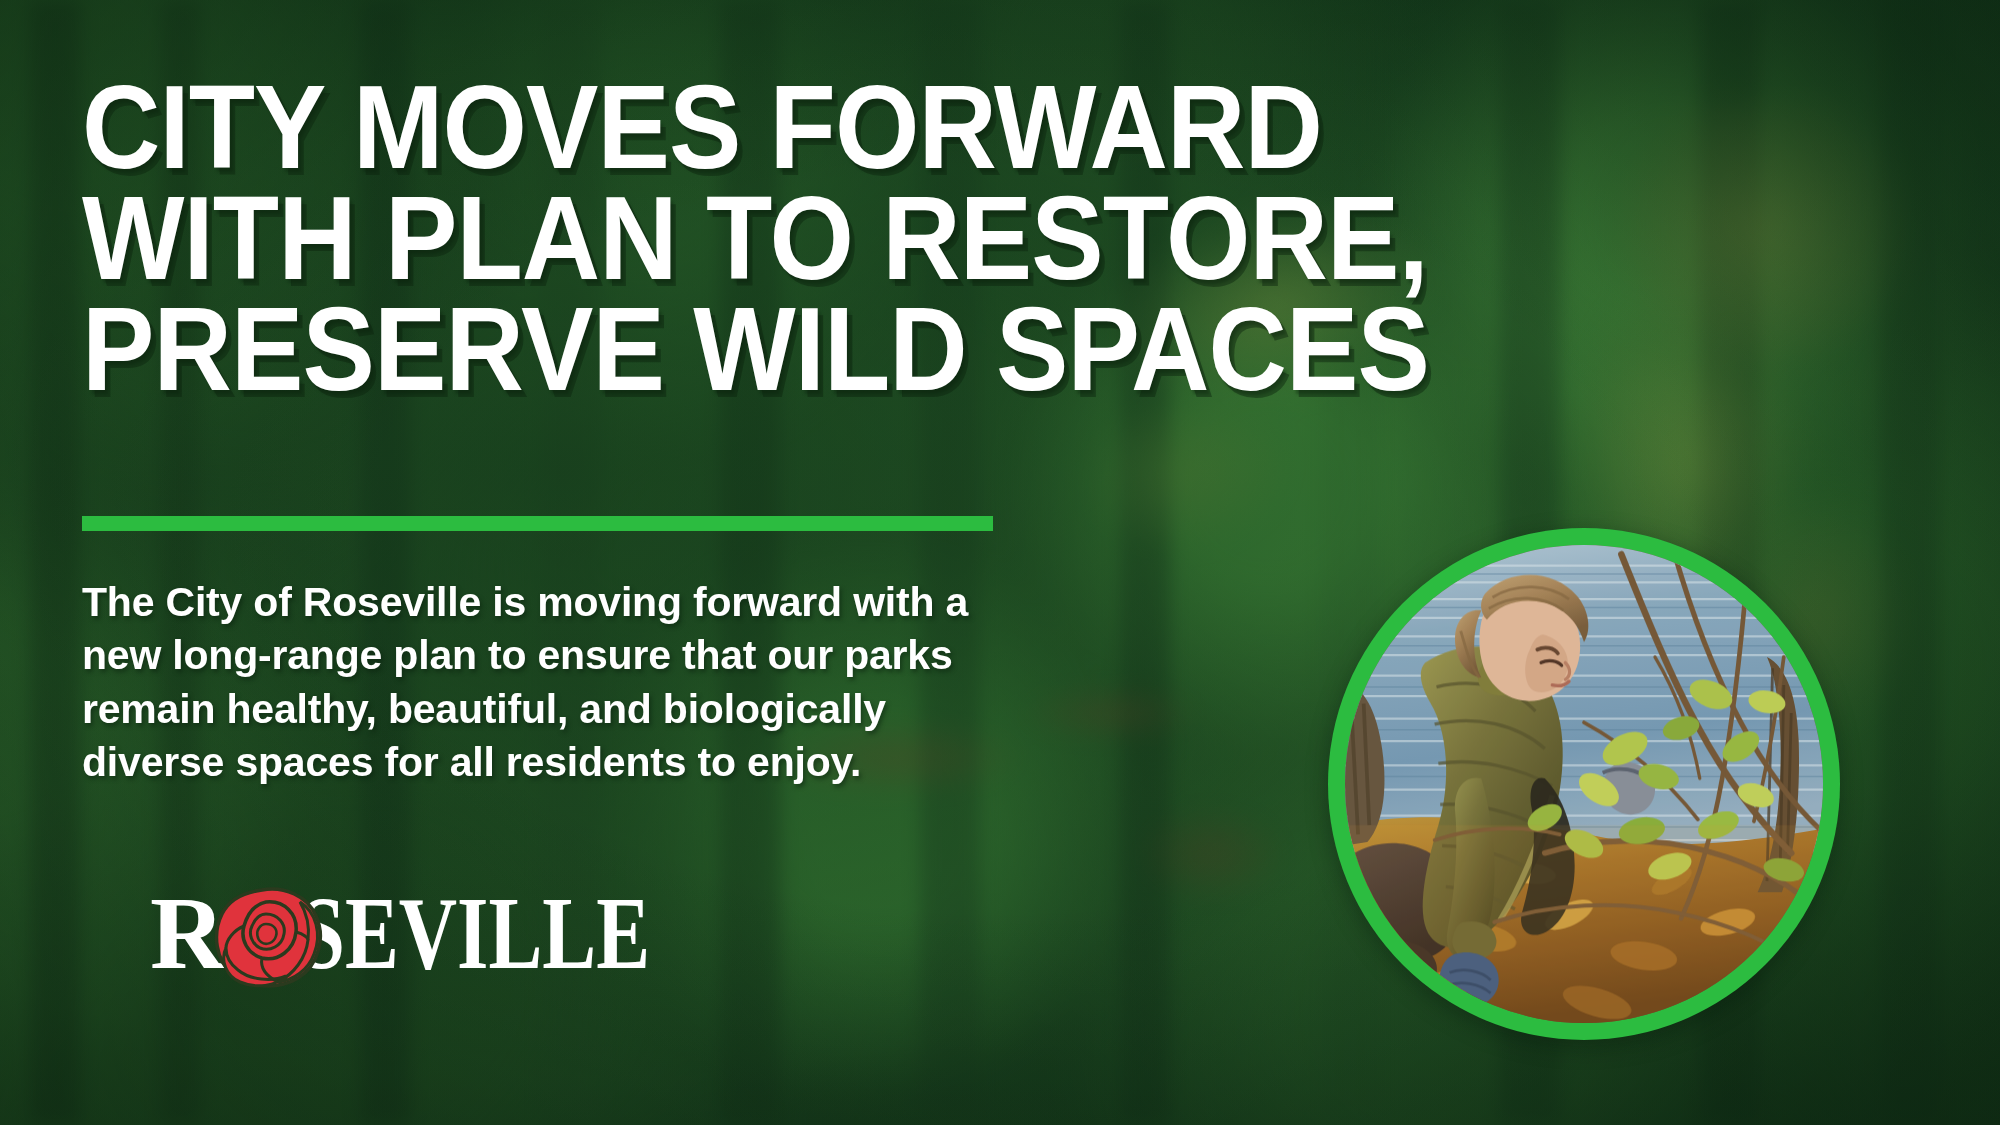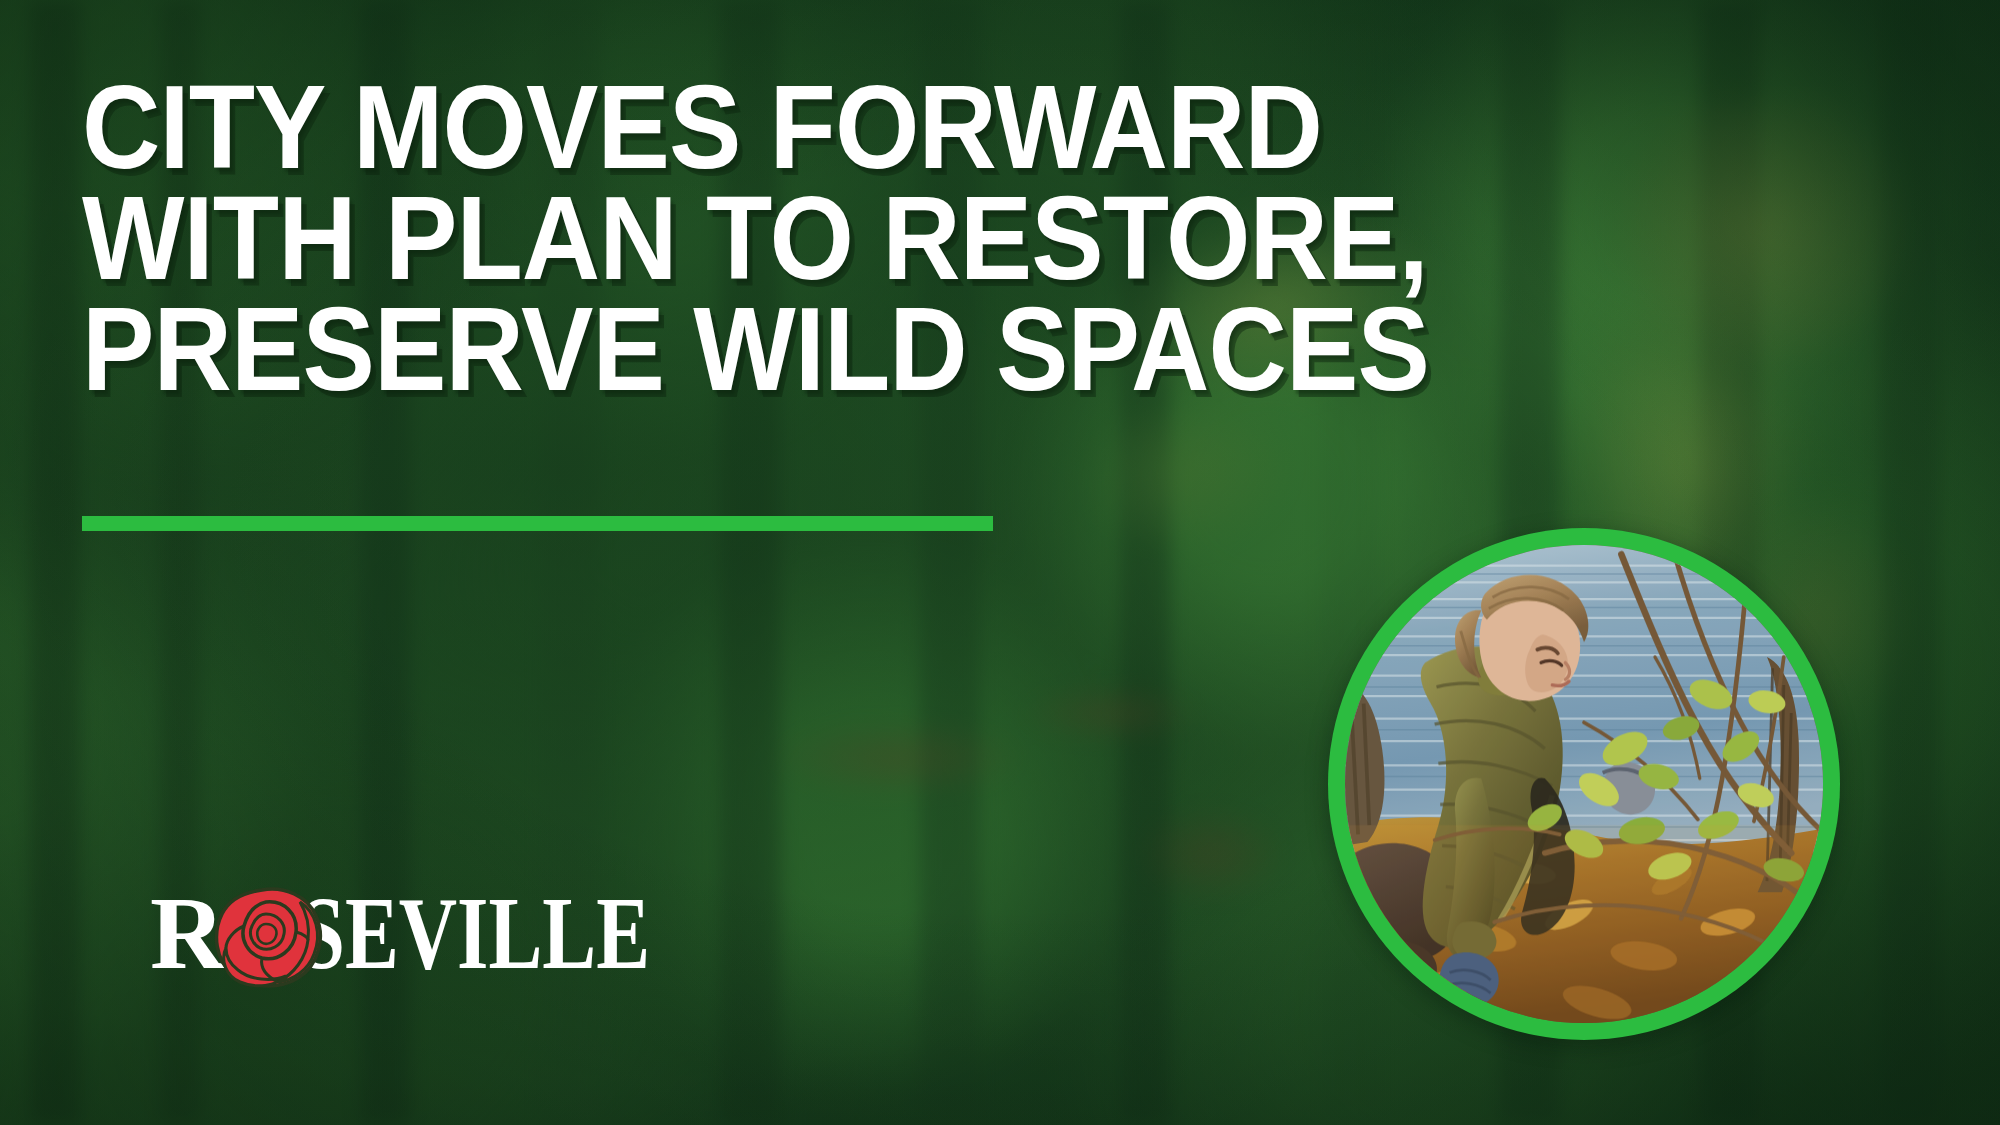--- a/index.html
+++ b/index.html
@@ -194,20 +194,26 @@
 <div id="content">
 
   <h1 class="headline">
     <span class="hl-line">CITY MOVES FORWARD</span>
     <span class="hl-line">WITH PLAN TO RESTORE,</span>
     <span class="hl-line">PRESERVE WILD SPACES</span>
   </h1>
 
   <div class="divider"></div>
 
+  <p class="body-copy">
+    <span class="bc-line">The City of Roseville is moving forward with a</span>
+    <span class="bc-line">new long-range plan to ensure that our parks</span>
+    <span class="bc-line">remain healthy, beautiful, and biologically</span>
+    <span class="bc-line">diverse spaces for all residents to enjoy.</span>
+  </p>
 
   <div class="logo">
     <svg width="500" height="110" viewBox="0 0 500 110">
       <defs>
         <style>
           .serif-wm {
             font-family:"Liberation Serif", serif;
             font-weight:bold;
             font-size:104px;
             fill:#FFFFFF;

